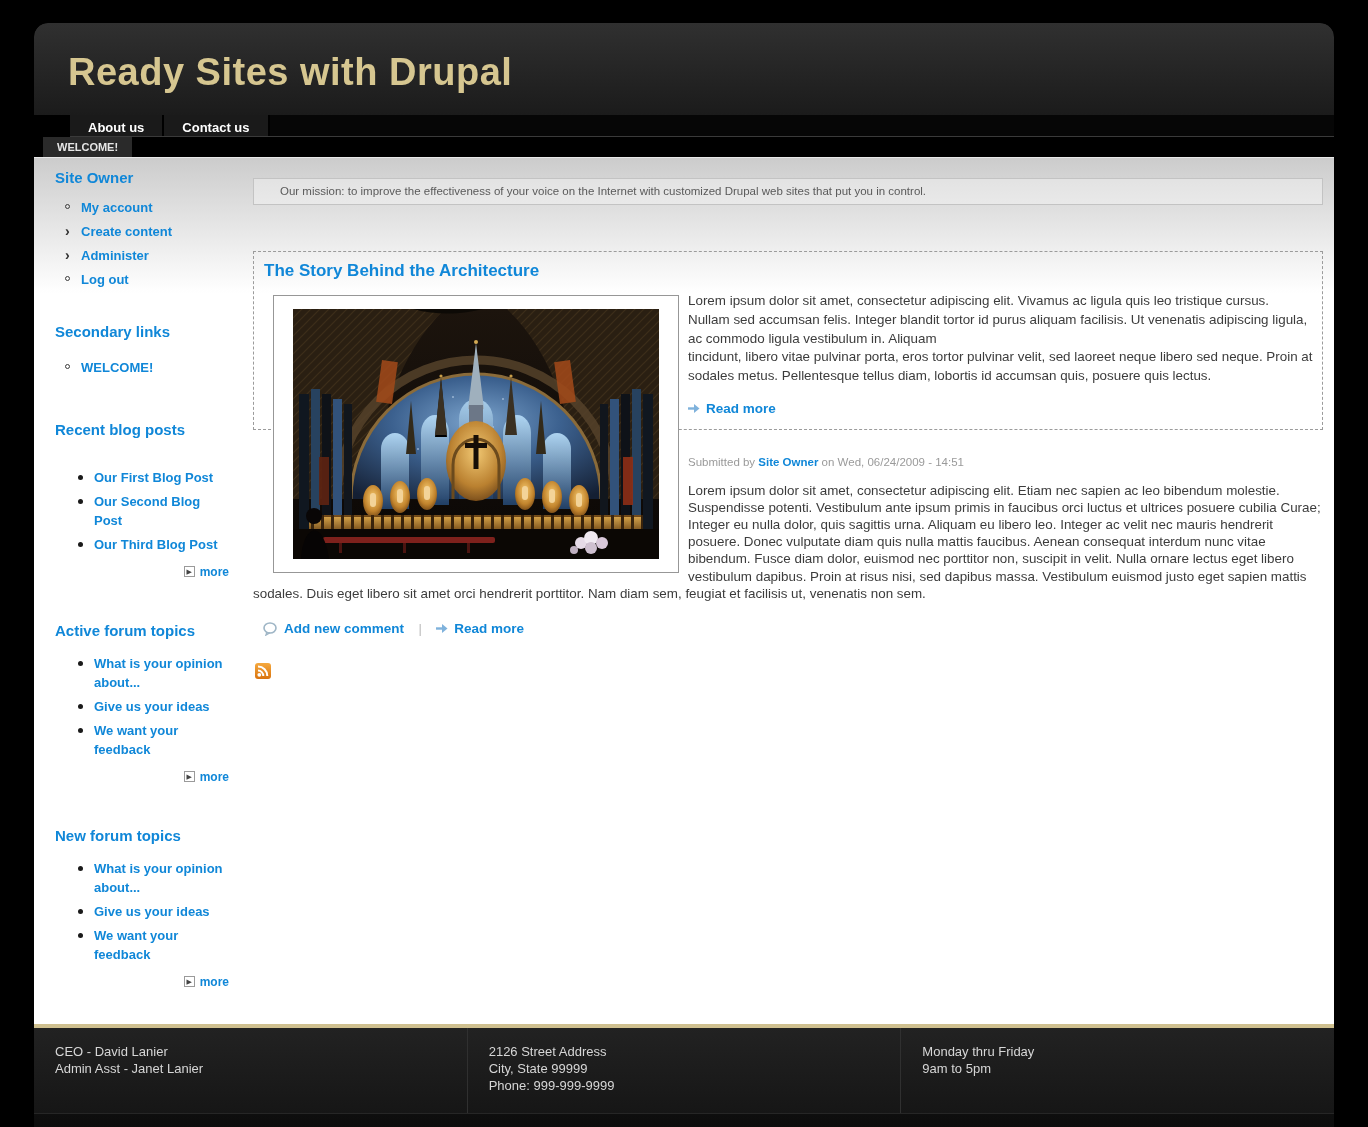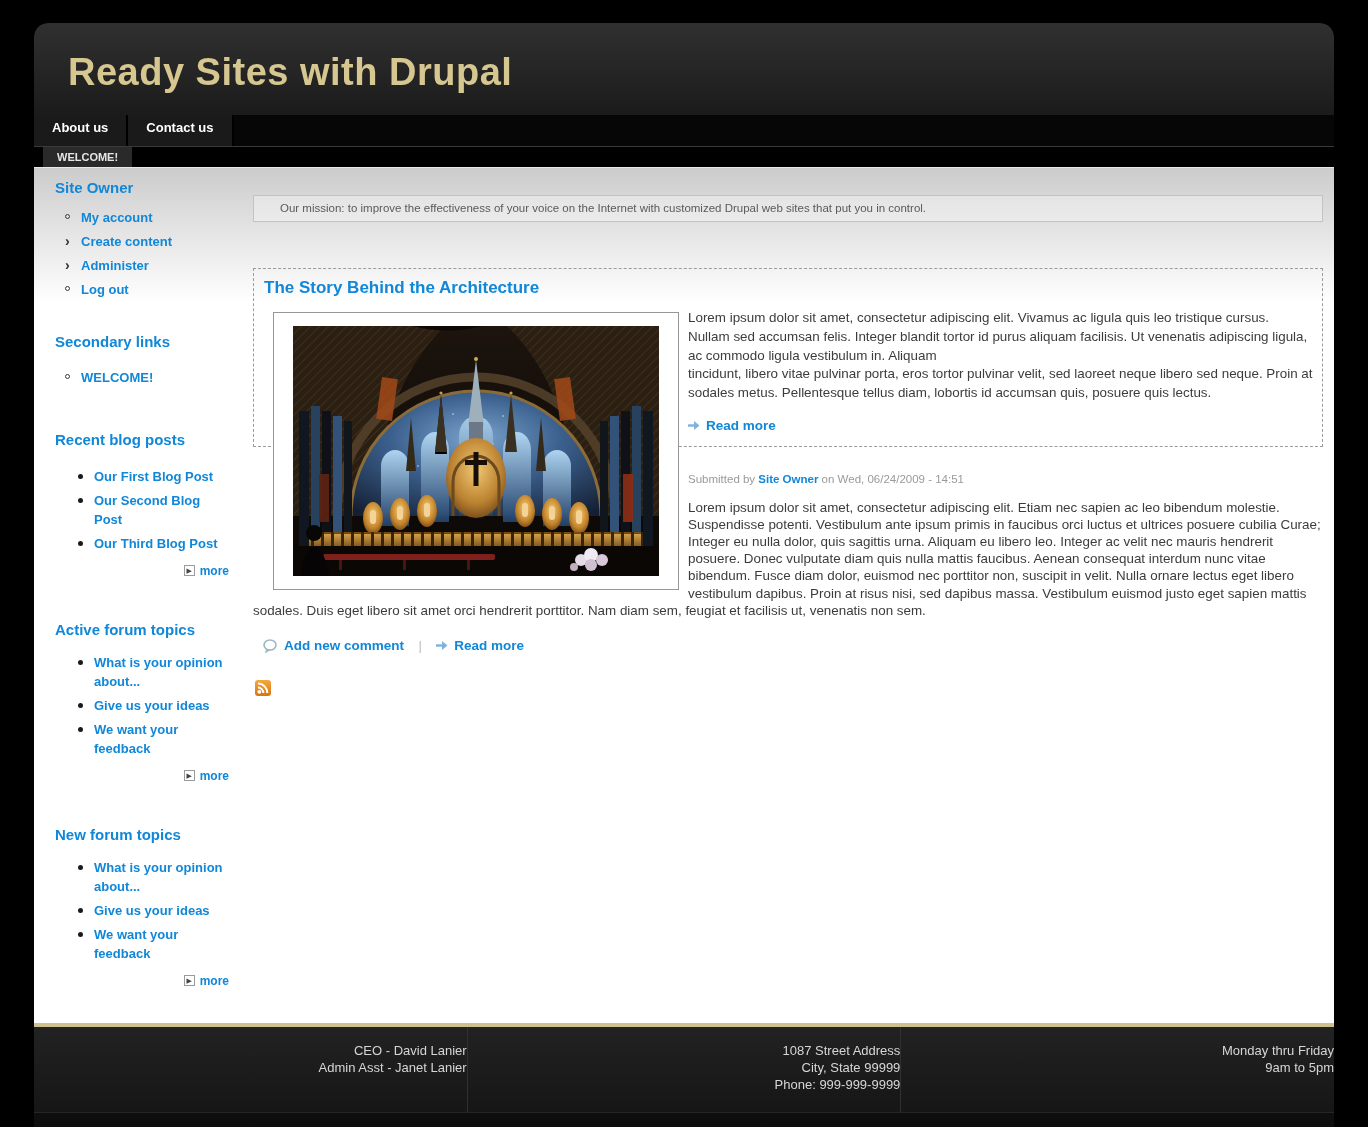--- a/index.html
+++ b/index.html
@@ -16,22 +16,23 @@
   .header {
     height:92px; background:linear-gradient(#303030,#1b1b1b);
     border-radius:14px 14px 0 0;
   }
   .site-title {
     padding:28px 0 0 34px; font-size:38px; font-weight:bold; color:#d6c690;
     letter-spacing:0.5px;
   }
   
   .nav-bar {
-    height:32px; background:#060606; display:flex;
+    height:22px; background:#060606; display:flex;
     border-bottom:1px solid #3a3a3a;
+    margin-left:36px;
   }
   .nav-tab {
     background:#1a1a1a; color:#fff; font-size:13px; font-weight:bold;
     line-height:25px; padding:0 18px; border-right:2px solid #000;
     cursor:pointer; text-decoration:none;
   }
   
   .subnav { height:20px; background:#000; }
   .subnav-tab {
     display:inline-block; margin-left:9px; padding:0 14px; background:#2a2a2a;
@@ -66,21 +67,21 @@
   .more-row { text-align:right; padding-right:16px; margin-top:8px; }
   .more-row a {
     color:#1087d8; font-size:12px; font-weight:bold; text-decoration:none; vertical-align:middle;
   }
   .more-icon {
     display:inline-block; width:11px; height:11px; border:1px solid #9a9a9a;
     font-size:7px; line-height:9px; text-align:center; color:#444;
     vertical-align:middle; margin-right:5px; background:#fff;
   }
   
-  .main { flex:1; padding:27px 11px 0 0; }
+  .main { flex:1; padding:20px 11px 0 0; }
   .mission {
     border:1px solid #c3c3c3; background:rgba(255,255,255,0.35);
     padding:6px 12px 7px 26px; font-size:11.5px; color:#5a5a5a;
   }
   .article-1 {
     margin-top:46px; border:1px dashed #9b9b9b; padding:7px 9px 12px 9px;
     min-height:148px;
   }
   .article-title { font-size:17px; color:#1087d8; margin:2px 0 10px 1px; }
   .article-title-2 { font-size:16px; color:#1087d8; margin:0 0 2px 1px; }
@@ -99,21 +100,21 @@
   .article-2 { margin-top:26px; }
   .submitted { font-size:11.5px; color:#9a9a9a; margin:4px 0 14px 1px; }
   .submitted a { color:#1087d8; font-weight:bold; text-decoration:none; }
   .article-2 .body-text { line-height:1.28; }
   .links-row { margin:17px 0 0 10px; }
   .links-sep { color:#bbb; margin:0 10px; font-size:13px; vertical-align:middle; }
   .rss-row { margin:26px 0 0 2px; }
   
   .footer {
     display:flex; background:linear-gradient(#222222,#161616);
-    border-top:4px solid #cfc08f; height:89px;text-align:right;
+    border-top:4px solid #cfc08f; height:89px;
   }
   .footer-col {
     flex:1; padding:15px 0 0 21px; font-size:13px; color:#d6d6d6; line-height:17px;
   }
   .footer-col + .footer-col { border-left:1px solid #303030; }
   
   .bottom {
     position:relative; height:80px; border-radius:0 0 14px 14px;
     background:linear-gradient(#0e0e0e,#040404); border-top:1px solid #262626;
     text-align:center; padding-top:15px;
@@ -190,21 +191,21 @@
             <span class="blt blt-circle">
                 <span></span>
               </span>
             <a>WELCOME!</a>
           </li>
         </ul>
       </div>
 
       <div class="side-block" style="margin-top:44px;">
         <h2>Recent blog posts</h2>
-        <ul class="side-menu" style="margin-top:19px;">
+        <ul class="side-menu" style="margin-top:30px;">
           <li style="margin-left:23px">
             <span class="blt blt-disc">
                 <span></span>
               </span>
             <a>Our First Blog Post</a>
           </li>
           <li style="margin-left:23px">
             <span class="blt blt-disc">
                 <span></span>
               </span>
@@ -463,21 +464,21 @@
 
     </div>
   </div>
 
   <div class="footer">
     <div class="footer-col">
       <div>CEO - David Lanier</div>
       <div>Admin Asst - Janet Lanier</div>
     </div>
     <div class="footer-col">
-      <div>1087 Street Address</div>
+      <div>2126 Street Address</div>
       <div>City, State 99999</div>
       <div>Phone: 999-999-9999</div>
     </div>
     <div class="footer-col">
       <div>Monday thru Friday</div>
       <div>9am to 5pm</div>
     </div>
   </div>
 
   <div class="bottom">

